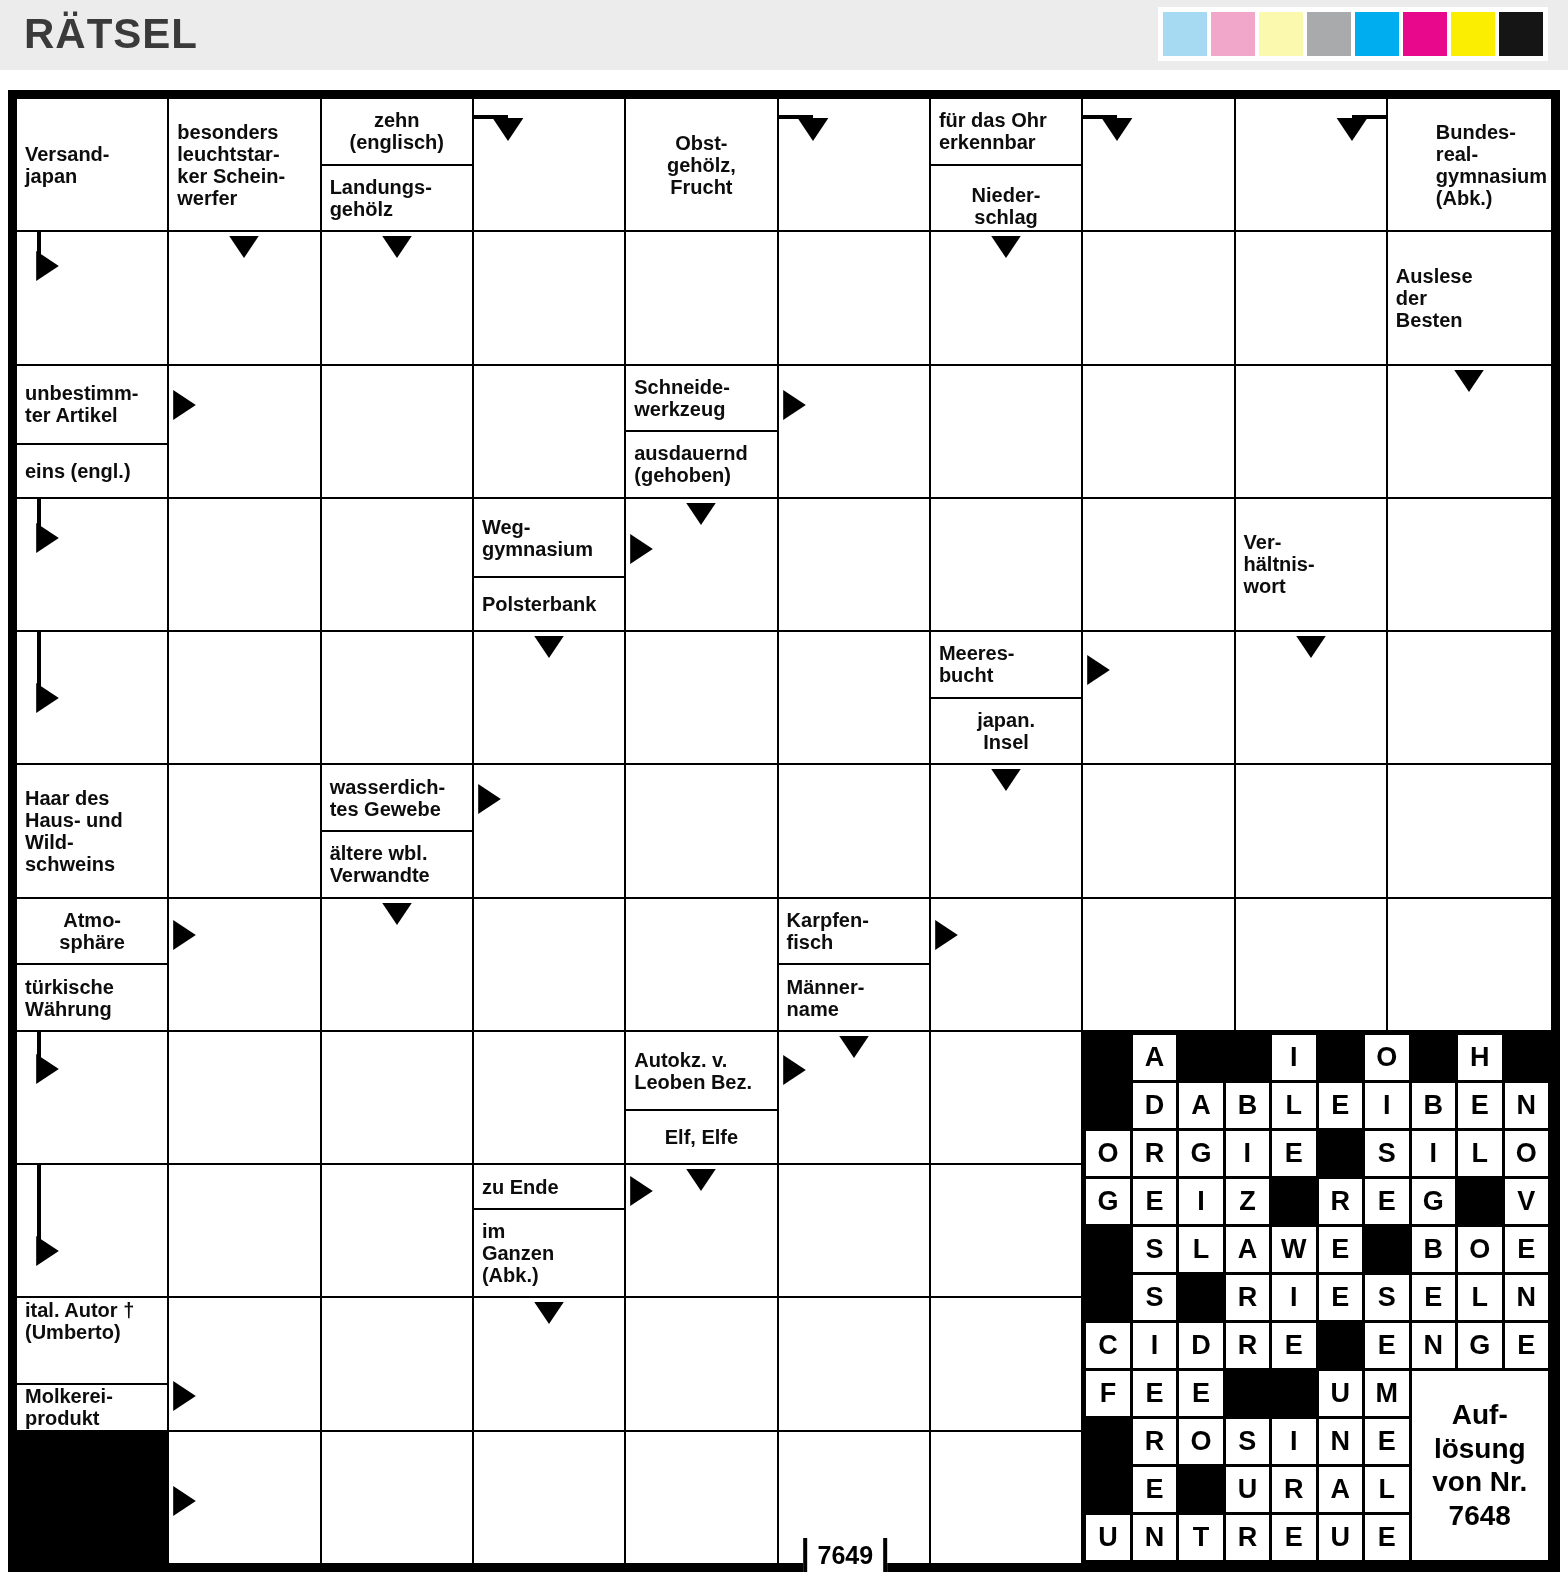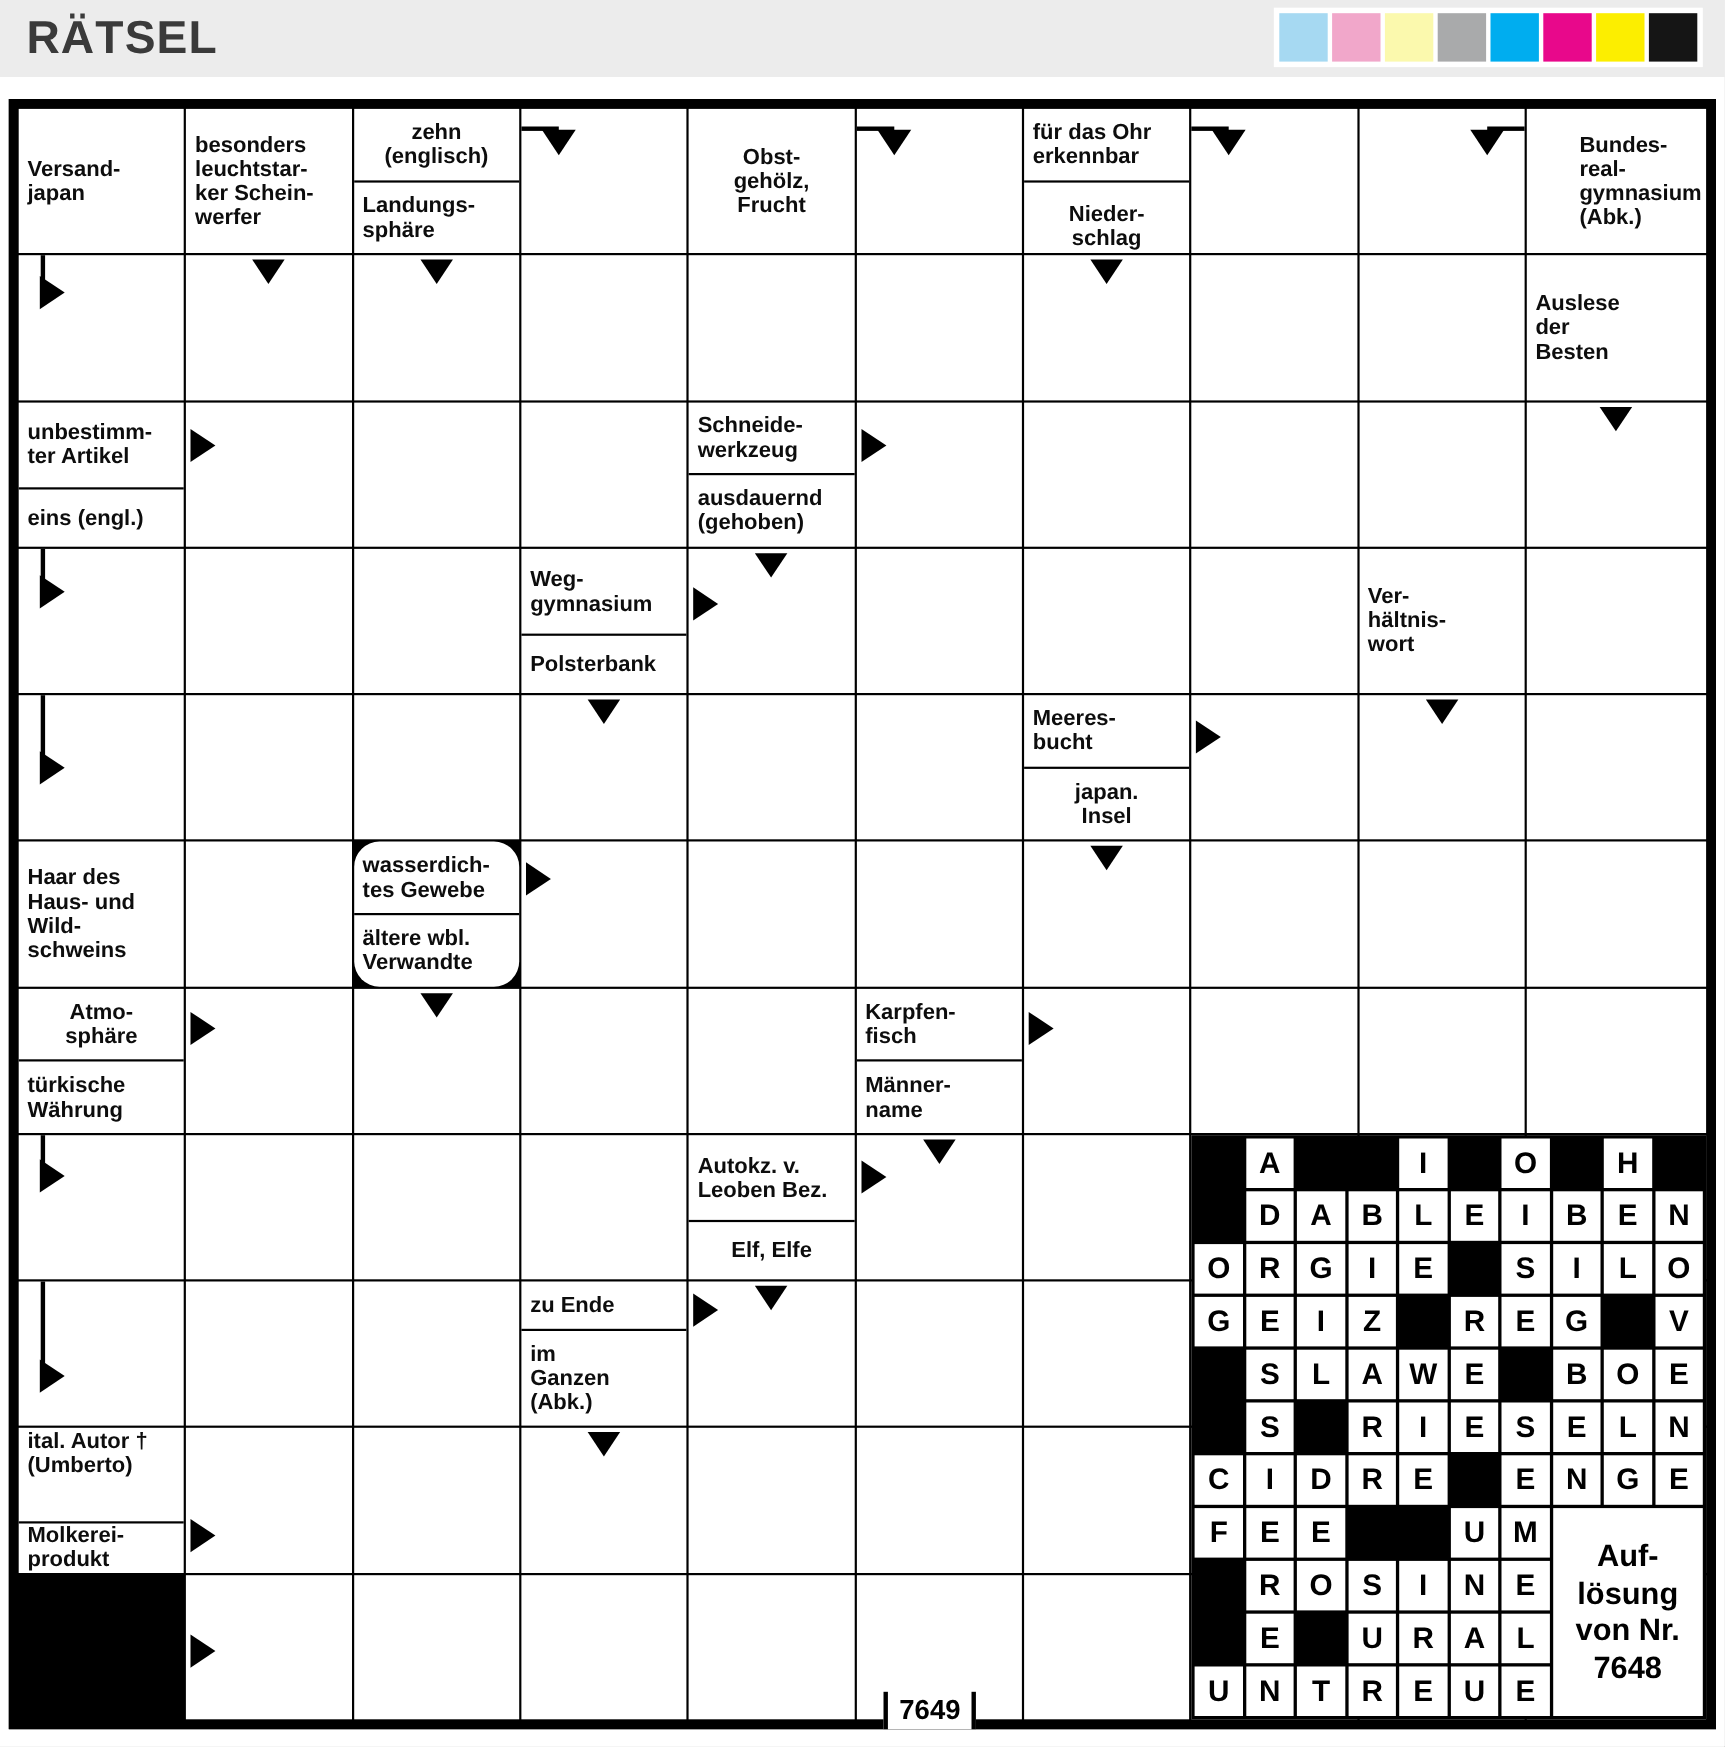--- a/index.html
+++ b/index.html
@@ -71,21 +71,21 @@
 werfer</div>
       </div>
     </div>
     <div class="cell clue" style="grid-row-start: 1; grid-column-start: 3;">
       <div class="clue-part center" style="flex: 3 1 0px;">
         <div class="clue-text">zehn
 (englisch)</div>
       </div>
       <div class="clue-part" style="flex: 3 1 0px;">
         <div class="clue-text">Landungs-
-sphäre</div>
+gehölz</div>
       </div>
     </div>
     <div class="cell" style="grid-row-start: 1; grid-column-start: 4;">
       <div>
         <div class="bl-h" style="left:0;width:34px"></div>
         <svg class="ar" style="left:16px;top:18px" width="36" height="25" viewBox="0 0 36 26">
           <polygon points="2,1 34,1 18,25"></polygon>
         </svg>
       </div>
     </div>
@@ -312,21 +312,21 @@
     <div class="cell" style="grid-row-start: 5; grid-column-start: 10;"></div>
     <div class="cell clue" style="grid-row-start: 6; grid-column-start: 1;">
       <div class="clue-part" style="flex: 5 1 0px;">
         <div class="clue-text">Haar des
 Haus- und
 Wild-
 schweins</div>
       </div>
     </div>
     <div class="cell" style="grid-row-start: 6; grid-column-start: 2;"></div>
-    <div class="cell clue" style="grid-row-start: 6; grid-column-start: 3; border-radius: 23px;">
+    <div class="cell clue" style="grid-row-start: 6; grid-column-start: 3;">
       <div class="clue-part" style="flex: 3 1 0px;">
         <div class="clue-text">wasserdich-
 tes Gewebe</div>
       </div>
       <div class="clue-part" style="flex: 3 1 0px;">
         <div class="clue-text">ältere wbl.
 Verwandte</div>
       </div>
     </div>
     <div class="cell" style="grid-row-start: 6; grid-column-start: 4;">

